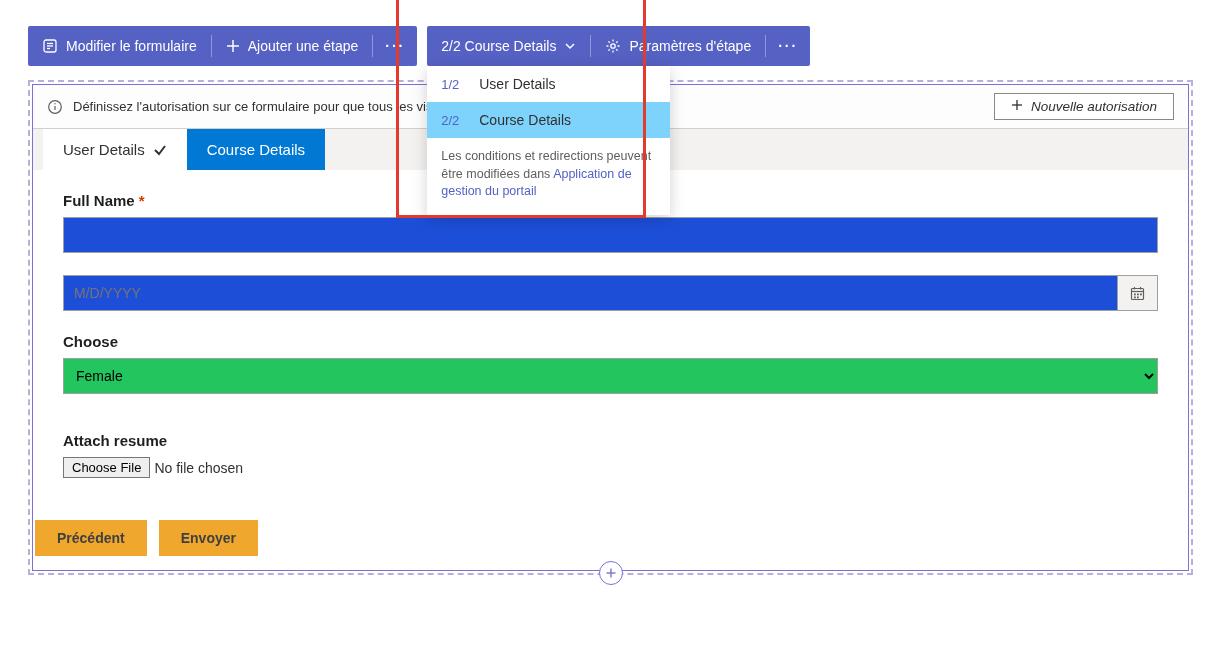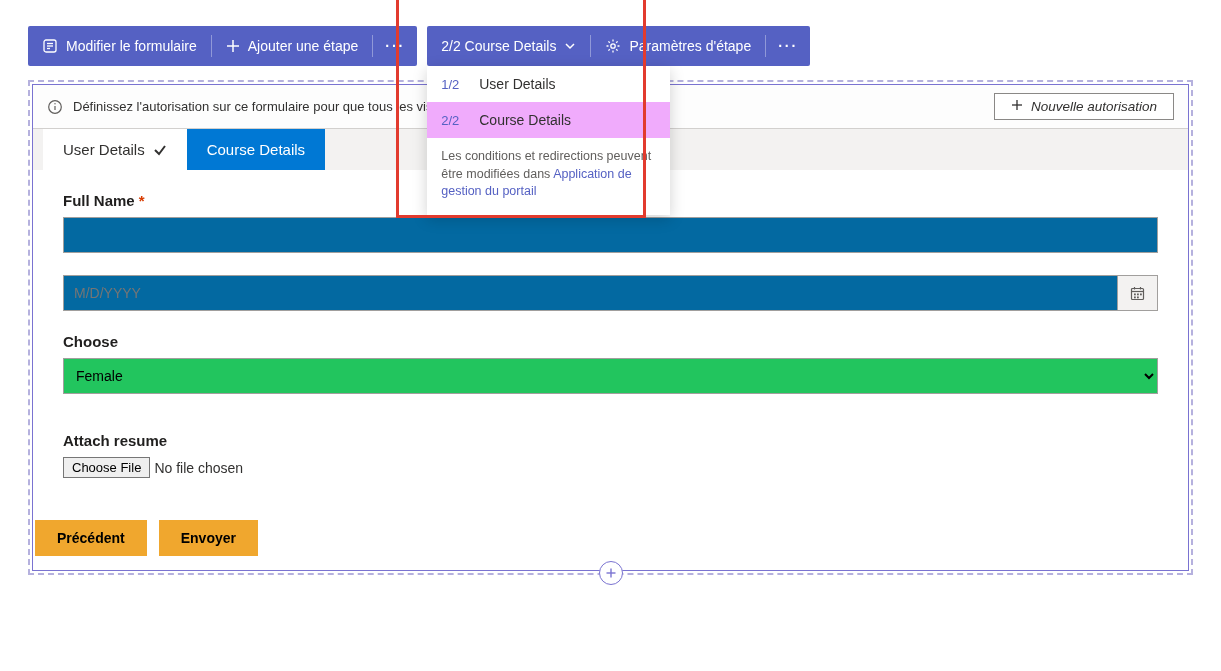--- a/index.html
+++ b/index.html
@@ -71,21 +71,21 @@
     padding-bottom: 14px;
   }
   .dd-item {
     display: flex;
     align-items: center;
     gap: 14px;
     padding: 10px 14px;
     cursor: pointer;
     font-size: 14px;
   }
-  .dd-item.selected { background: #f0abfc; }
+  .dd-item.selected { background: #7dd3fc; }
   .dd-num { color: #5561c3; font-size: 13px; min-width: 24px; }
   .dd-label { color: #323130; }
   .dd-footer {
     padding: 10px 14px 0 14px;
     color: #605e5c;
     font-size: 12.5px;
     line-height: 1.4;
   }
   .dd-footer a { color: #5561c3; text-decoration: none; }
 
@@ -165,21 +165,21 @@
     display: block;
     color: #201f1e;
   }
   .req { color: #d83b01; }
   .form-input {
     width: 100%;
     height: 36px;
     border: 1px solid #a19f9d;
     padding: 0 10px;
     font-size: 14px;
-    background: #0369a1;
+    background: #1d4ed8;
   }
   .date-wrap {
     display: flex;
   }
   .date-wrap .form-input { flex: 1; }
   .date-btn {
     width: 40px;
     height: 36px;
     border: 1px solid #a19f9d;
     border-left: none;
@@ -218,21 +218,21 @@
     gap: 12px;
     padding: 8px 0 14px 2px;
   }
   .nav-btn {
     background: #f0a72e;
     border: none;
     padding: 10px 22px;
     font-size: 14px;
     font-weight: 600;
     cursor: pointer;
-    color: #000000;
+    color: #404040;
   }
 
   
   .add-circle {
     position: absolute;
     left: 50%;
     bottom: -12px;
     transform: translateX(-50%);
     width: 24px;
     height: 24px;

